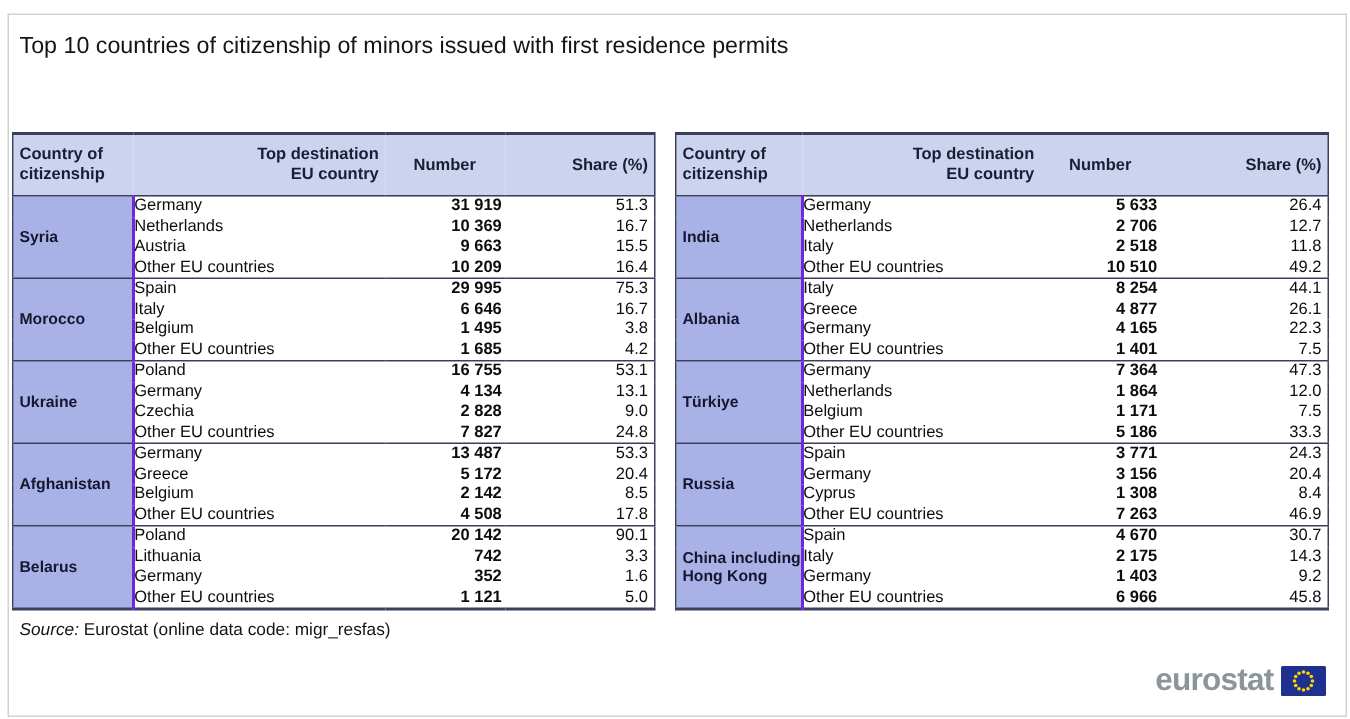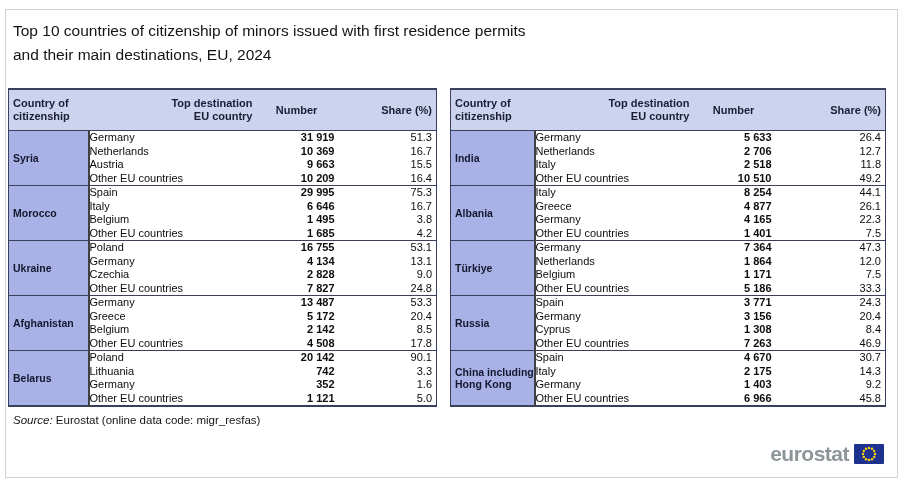--- a/index.html
+++ b/index.html
@@ -22,42 +22,41 @@
   table.t0{width:429px;} table.t1{width:436px;}
   .t th{background:var(--header-bg);font-size:11px;font-weight:bold;color:#1a1d33;
     height:36px;border-bottom:1.5px solid var(--border-dark);padding:2px 4px;line-height:13px;}
   .t th.h0{text-align:left;}
   .t th.h1{text-align:right;}
   .t th.h2{text-align:center;}
   .t th.h3{text-align:right;}
   .t td{font-size:11px;color:var(--text);padding:0 4px;height:13.5px;line-height:13.5px;
     white-space:nowrap;}
   .t td.label{background:var(--label-bg);font-weight:bold;font-size:10.5px;color:#14172e;
-    border-right:2px solid #404040;vertical-align:middle;padding:0 2px 0 4px;}
+    border-right:2px solid #6d28d9;vertical-align:middle;padding:0 2px 0 4px;}
   .t td.label div{white-space:nowrap;line-height:12.5px;}
   .t td.dest{padding-left:0;text-align:left;}
   .t td.num{text-align:right;padding-right:2px;font-weight:bold;}
   .t td.share{text-align:right;padding-right:4px;}
   .t tr.group-start > td{border-top:1px solid var(--border-dark);}
   .source{position:absolute;top:414px;left:13px;font-size:11.5px;color:#141414;}
   .src-label{font-style:italic;}
   .logo{position:absolute;right:16px;top:444px;display:flex;align-items:center;gap:5px;}
   .logo-text{font-size:21px;font-weight:bold;letter-spacing:-0.5px;color:var(--logo-gray);
     line-height:20px;}
   .flag-bg{fill:var(--eu-blue);}
   .stars circle{fill:var(--star-yellow);}
 </style>
 </head>
 <body>
 
 <div class="frame"></div>
 
 <div class="title">
   <div>Top 10 countries of citizenship of minors issued with first residence permits</div>
-  <div>and their main destinations, EU, 2024</div>
 </div>
 
 <div class="tables">
   <table class="t t0">
       <colgroup>
         <col style="width: 80px;">
         <col>
         <col style="width: 80px;">
         <col style="width: 100px;">
       </colgroup>

